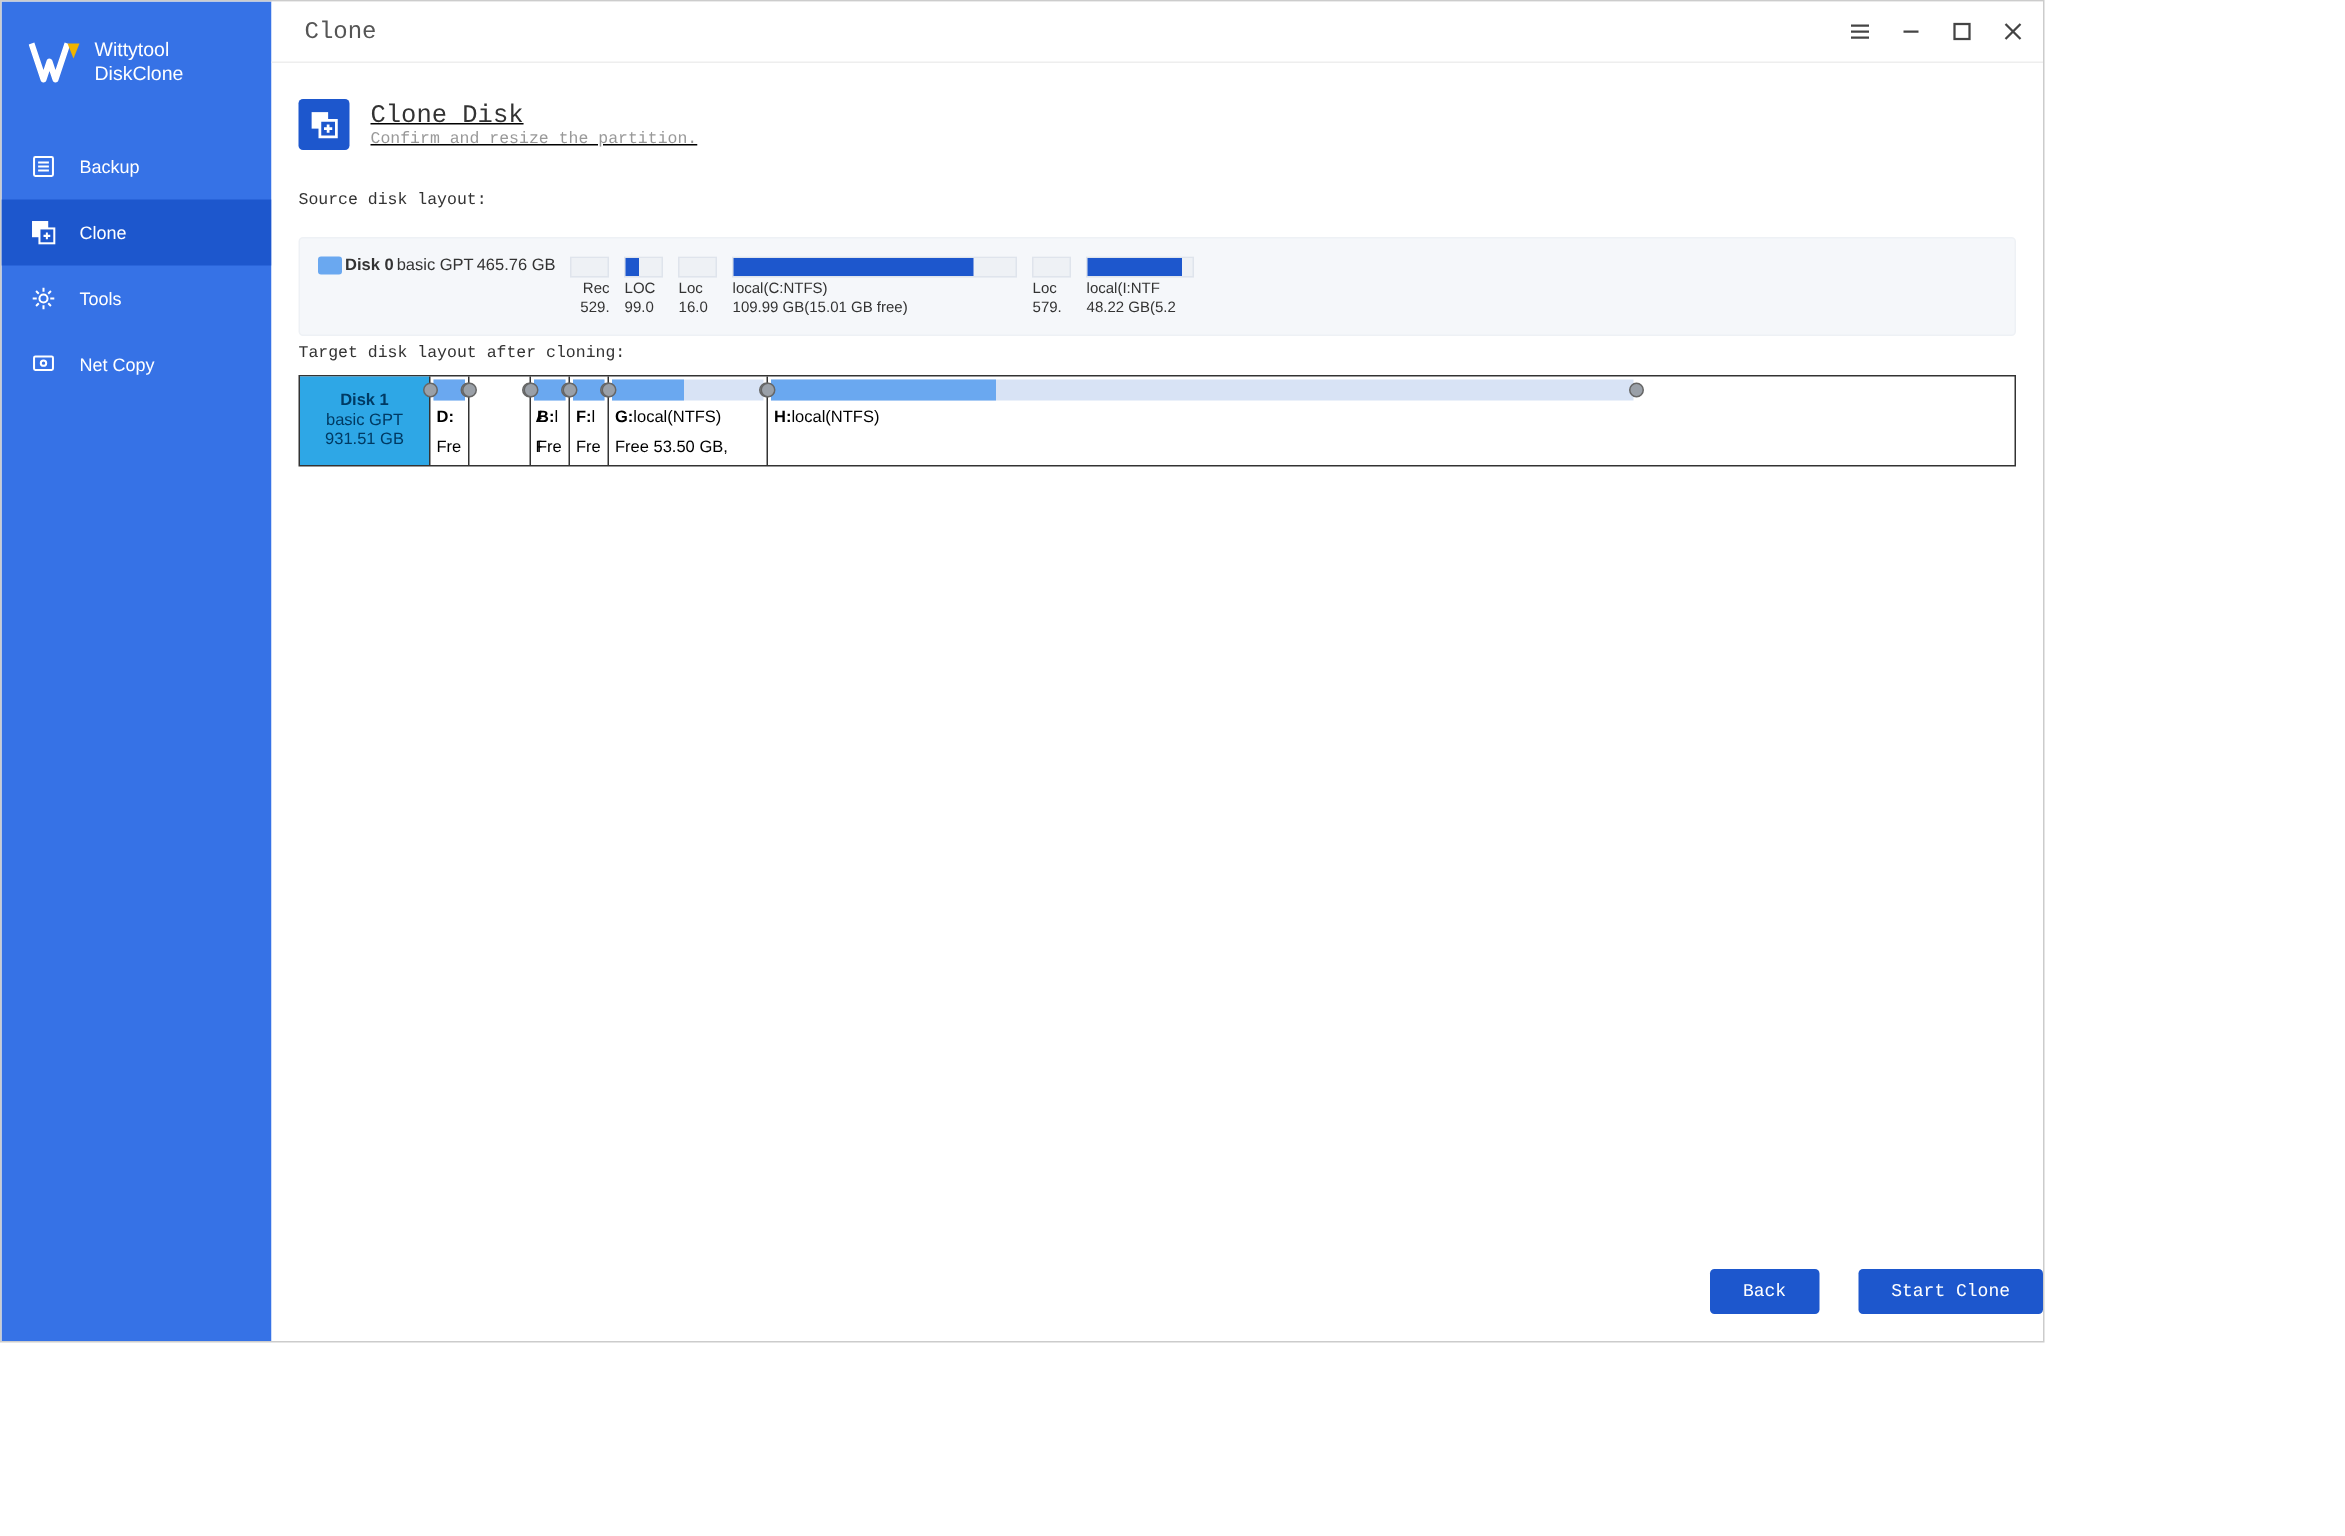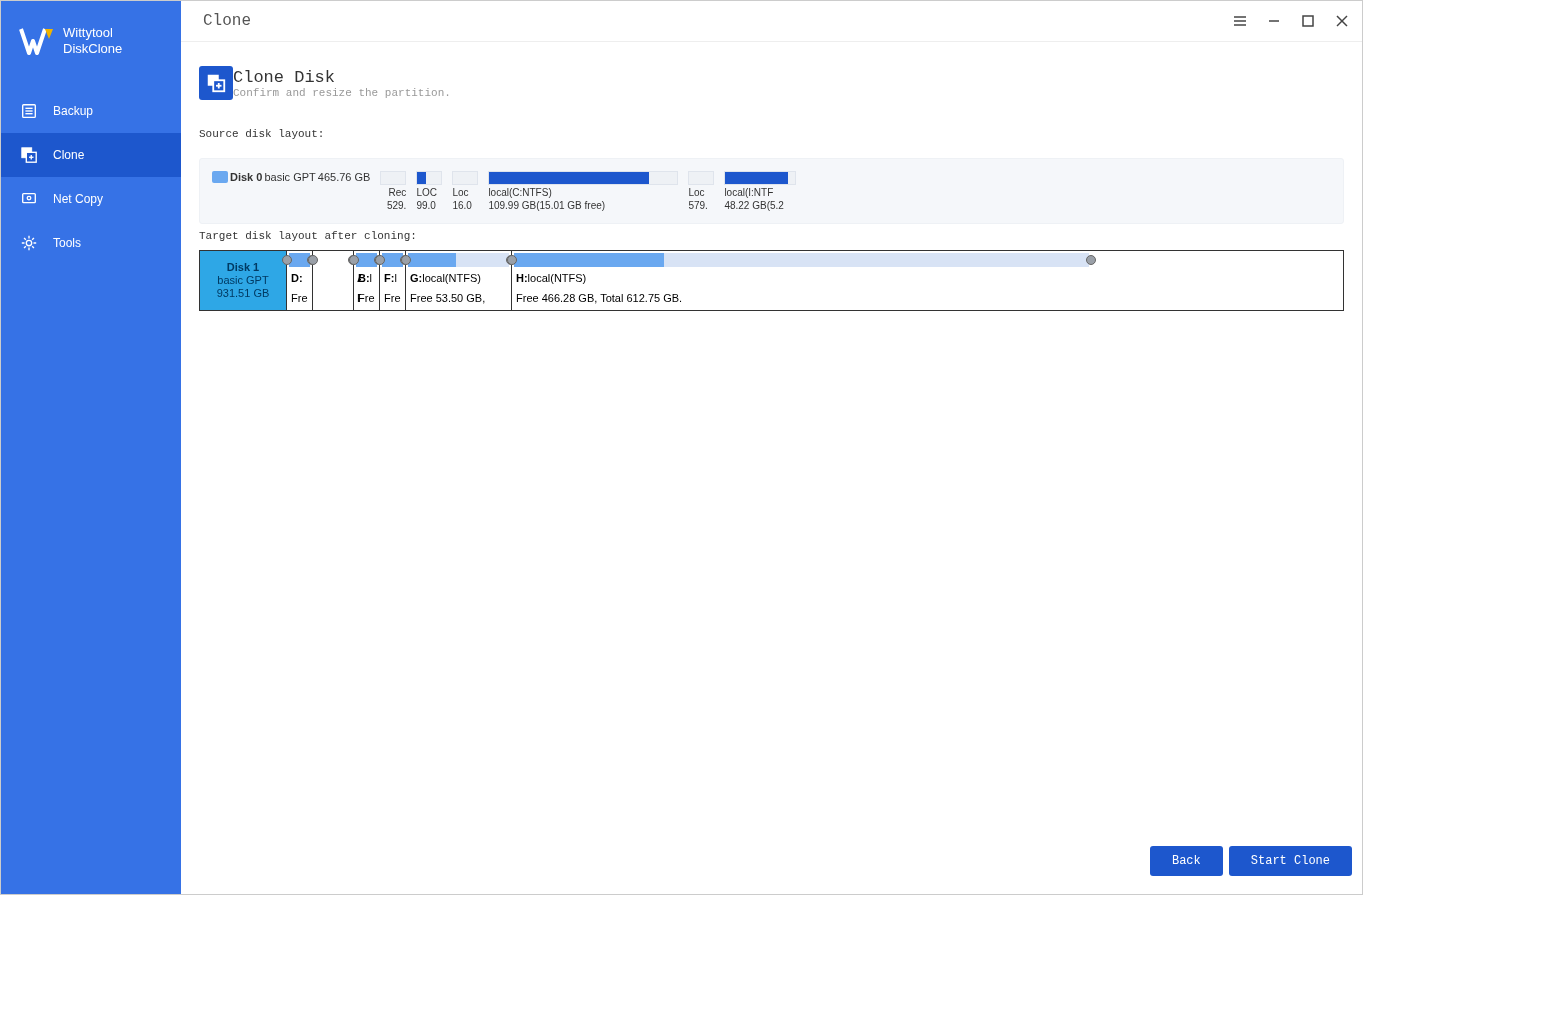--- a/index.html
+++ b/index.html
@@ -12,21 +12,21 @@
 .nav-item { display: flex; align-items: center; gap: 14px; padding: 12px 18px; font-size: 12px; cursor: pointer; }
 .nav-item.active { background: #1d57cd; }
 .nav-icon { width: 20px; height: 20px; display: flex; align-items: center; justify-content: center; }
 .nav-icon svg { stroke: #fff; fill: none; }
 .topbar { height: 40px; display: flex; align-items: center; justify-content: space-between; padding: 0 12px; }
 .topbar-title { font-size: 16px; color: #555; padding-left: 10px; font-family: "Courier New", monospace; }
 .win-controls { display: flex; gap: 18px; }
 .win-btn { width: 16px; height: 16px; display: flex; align-items: center; justify-content: center; cursor: pointer; color: #444; }
 .main { flex: 1; display: flex; flex-direction: column; background: #fff; }
 .content { flex: 1; padding: 10px 18px 0; border-top: 1px solid #eee; overflow: hidden; display: flex; flex-direction: column; }
-.section-header { display: flex; align-items: center; padding: 14px 0; }
+.section-header { display: flex; align-items: center; gap: 14px; padding: 14px 0; text-decoration: underline; }
 .section-icon { width: 34px; height: 34px; background: #1d57cd; border-radius: 3px; display: flex; align-items: center; justify-content: center; }
 .section-title { font-size: 17px; color: #333; font-family: "Courier New", monospace; }
 .section-sub { font-size: 11px; color: #999; font-family: "Courier New", monospace; }
 .source-panel { margin-top: 10px; padding: 12px; background: #f5f7fa; border: 1px solid #eef1f5; border-radius: 3px; }
 .label { font-size: 11px; color: #333; margin-bottom: 8px; margin-top: 14px; font-family: "Courier New", monospace; }
 .src-row { display: flex; align-items: flex-start; gap: 10px; font-family: "Courier New", monospace; font-size: 11px; color: #333; }
 .disk-info { display: flex; flex-direction: row; gap: 2px; min-width: 70px; }
 .disk-info .dname { font-weight: bold; }
 .disk-icon { width: 16px; height: 12px; background: #6aa8f0; border-radius: 2px; margin-bottom: 2px; }
 .src-parts { display: flex; gap: 10px; flex: 1; align-items: flex-start; }
@@ -41,21 +41,21 @@
 .tgt-disk .dname { font-weight: bold; }
 .tgt-parts { display: flex; flex: 1; }
 .tgt-part { border-left: 1px solid #333; display: flex; flex-direction: column; position: relative; overflow: visible; }
 .tgt-bar { height: 14px; background: #d8e3f5; position: relative; margin: 2px; }
 .tgt-bar .fill { position: absolute; left: 0; top: 0; bottom: 0; background: #6aa8f0; }
 .handle { position: absolute; top: 4px; width: 10px; height: 10px; background: #9aa0a8; border-radius: 50%; border: 1px solid #666; z-index: 2; }
 .handle.left { left: -5px; }
 .handle.right { right: -5px; }
 .tgt-text { padding: 2px 4px 4px; line-height: 1.3; white-space: nowrap; overflow: hidden; }
 .tgt-text b { font-weight: bold; }
-.footer { padding: 14px 10px 18px; display: flex; justify-content: flex-end; gap: 6px; }
+.footer { padding: 14px 0 18px; display: flex; justify-content: flex-end; gap: 26px; }
 .btn { background: #1d57cd; color: #fff; border: none; padding: 8px 22px; font-size: 12px; border-radius: 3px; cursor: pointer; font-family: "Courier New", monospace; }
 </style>
 </head>
 <body>
 
 <div class="sidebar">
   <div class="logo-area">
     <div class="logo-mark">
       <svg viewBox="0 0 36 36">
           <path d="M2 6 L10 30 L14 18 L18 30 L26 6" stroke="#fff" stroke-width="4" fill="none" stroke-linejoin="round"></path>
@@ -85,34 +85,34 @@
           <rect x="7" y="7" width="11" height="11" fill="#1d57cd" stroke="#fff" stroke-width="1.5"></rect>
           <line x1="10" y1="12.5" x2="15" y2="12.5" stroke="#fff" stroke-width="1.5"></line>
           <line x1="12.5" y1="10" x2="12.5" y2="15" stroke="#fff" stroke-width="1.5"></line>
         </svg>
       </span>
     <span>Clone</span>
   </div>
   <div class="nav-item">
     <span class="nav-icon">
         <svg viewBox="0 0 20 20" width="18" height="18">
+          <circle cx="10" cy="10" r="3" stroke-width="1.5"></circle>
+          <path d="M10 2v3M10 15v3M2 10h3M15 10h3M4.5 4.5l2 2M13.5 13.5l2 2M15.5 4.5l-2 2M6.5 13.5l-2 2" stroke-width="1.5"></path>
+        </svg>
+      </span>
+    <span>Tools</span>
+  </div>
+  <div class="nav-item">
+    <span class="nav-icon">
+        <svg viewBox="0 0 20 20" width="18" height="18">
           <rect x="3" y="4" width="14" height="10" rx="1" stroke-width="1.5"></rect>
           <circle cx="10" cy="9" r="2" stroke-width="1.5"></circle>
         </svg>
       </span>
     <span>Net Copy</span>
-  </div>
-  <div class="nav-item">
-    <span class="nav-icon">
-        <svg viewBox="0 0 20 20" width="18" height="18">
-          <circle cx="10" cy="10" r="3" stroke-width="1.5"></circle>
-          <path d="M10 2v3M10 15v3M2 10h3M15 10h3M4.5 4.5l2 2M13.5 13.5l2 2M15.5 4.5l-2 2M6.5 13.5l-2 2" stroke-width="1.5"></path>
-        </svg>
-      </span>
-    <span>Tools</span>
   </div>
 </div>
 
 <div class="main">
   <div class="topbar">
     <div class="topbar-title">Clone</div>
     <div class="win-controls">
       <div class="win-btn">
           <svg width="14" height="14" viewBox="0 0 14 14">
             <line x1="1" y1="3" x2="13" y2="3" stroke="#444" stroke-width="1.5"></line>
@@ -264,21 +264,20 @@
             <div class="tgt-text"><b>G:</b>local(NTFS)</div>
             <div class="tgt-text">Free 53.50 GB,</div>
           </div>
           <div class="tgt-part" style="width: 580px;">
             <div class="handle left"></div>
             <div class="handle right"></div>
             <div class="tgt-bar">
               <div class="fill" style="width:26%"></div>
             </div>
             <div class="tgt-text"><b>H:</b>local(NTFS)</div>
-            <div class="tgt-text">Free 466.28 GB, Total 612.75 GB.</div>
           </div>
         </div>
     </div>
 
     <div style="flex:1"></div>
   </div>
 
   <div class="footer">
     <button class="btn">Back</button>
     <button class="btn">Start Clone</button>

